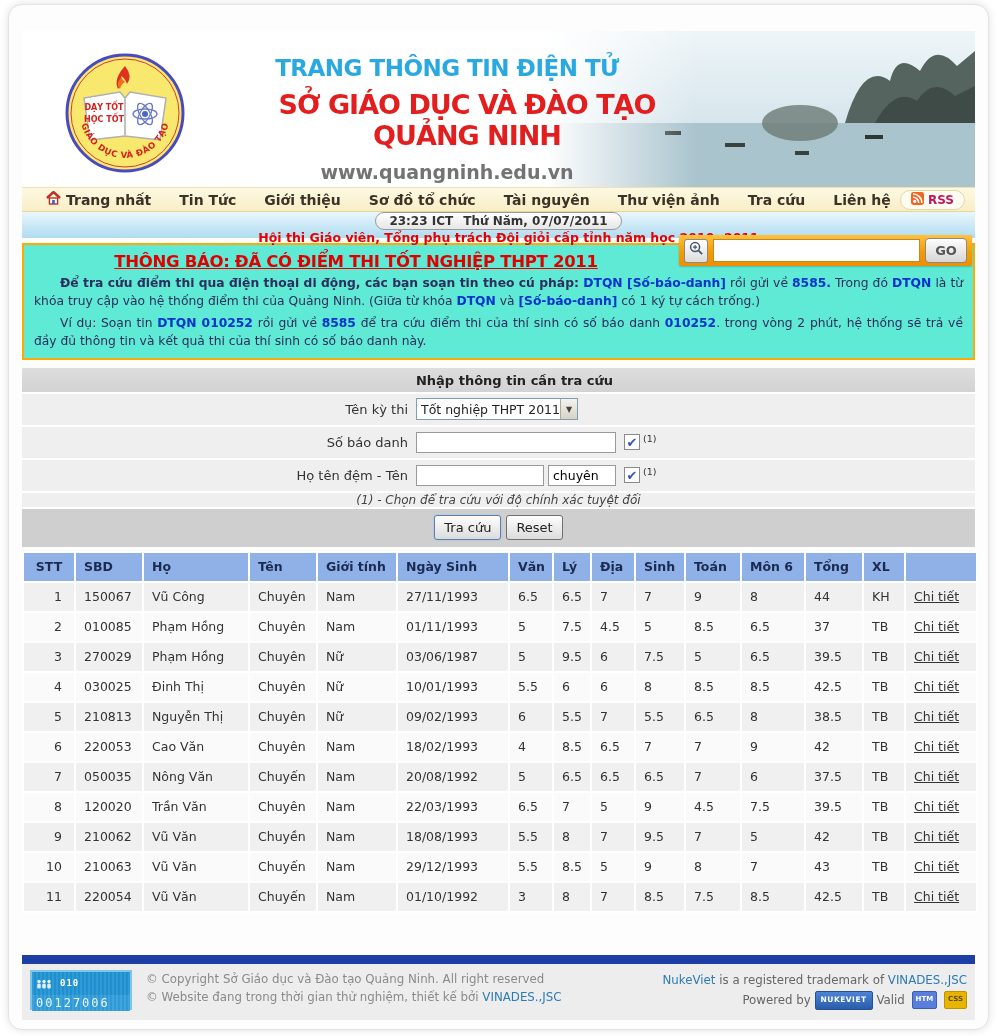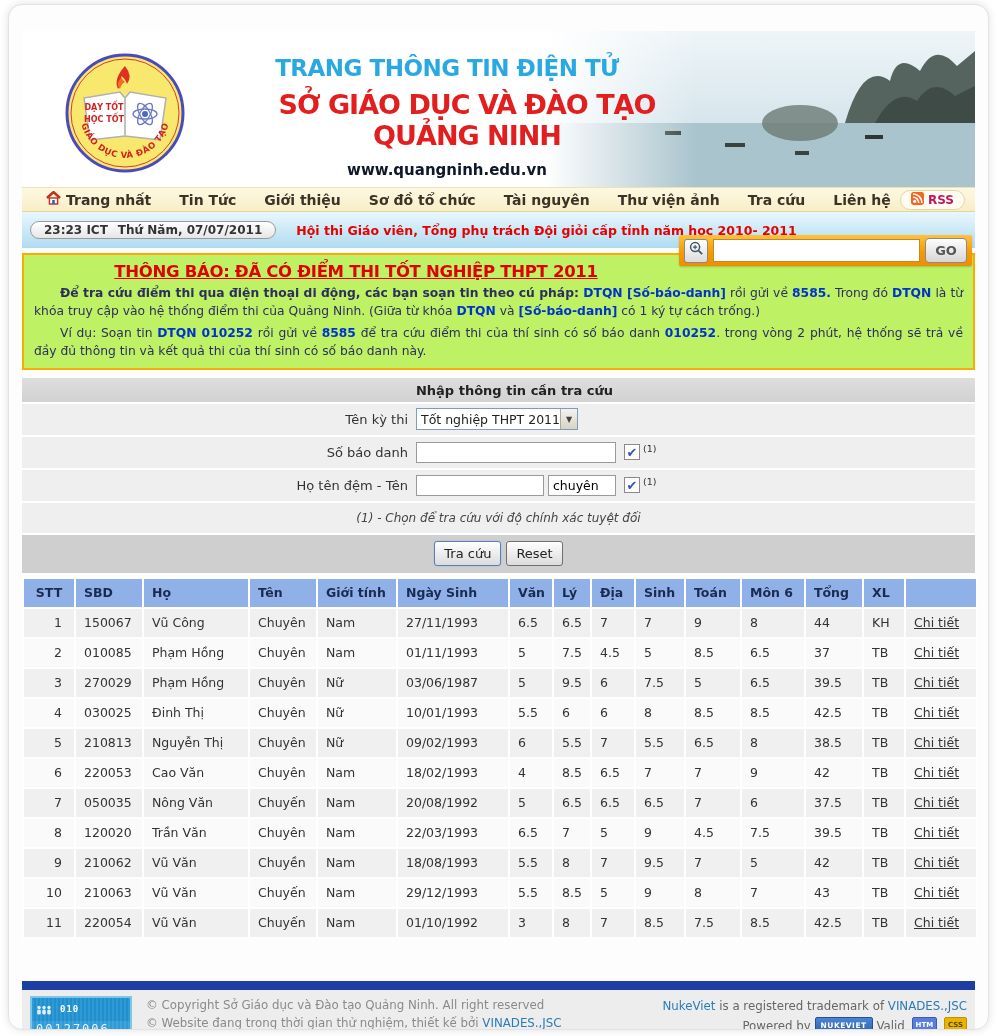--- a/index.html
+++ b/index.html
@@ -10,68 +10,68 @@
 
   
   .header { position:relative; height:156px; background:#ffffff; overflow:hidden; }
   .header-photo { position:absolute; top:0; right:0; width:430px; height:100%;
       -webkit-mask-image:linear-gradient(to left,#000 65%,transparent 100%);
       mask-image:linear-gradient(to left,#000 65%,transparent 100%); }
   .logo-wrap { position:absolute; left:42px; top:21px; }
   .titles { position:absolute; left:175px; top:24px; width:500px; text-align:center; z-index:2; }
   .title-1 { color:#29a9e0; font-size:23px; font-weight:bold; letter-spacing:-0.5px; }
   .title-2 { color:#e31e1e; font-size:27px; font-weight:bold; letter-spacing:-1px; margin-top:8px;margin-left:40px; }
-  .title-3 { color:#0f172a; font-size:15px; font-weight:bold; margin-top:10px; }
+  .title-3 { color:#737373; font-size:19px; font-weight:bold; margin-top:10px; }
 
   
   .nav { height:25px; background:linear-gradient(#fdf8e3,#f8eec6); border-top:1px solid #f0e2ae; border-bottom:1px solid #e6d49a;
          display:flex; align-items:center; padding:0 10px; position:relative; }
   .nav-item { display:flex; align-items:center; gap:5px; padding:0 14px; font-size:14px; font-weight:bold; color:#3b3325; cursor:pointer; }
   .rss-pill { position:absolute; right:10px; top:2px; display:flex; align-items:center; gap:4px; background:#fffdf2;
               border:1px solid #e7d5a4; border-radius:10px; padding:1px 10px; color:#be185d; font-weight:bold; font-size:12px; }
 
   
-  .datebar { height:36px; background:linear-gradient(#eaf7fd,#c3e5f5 65%,#b0dcf0); display:flex; align-items:center; padding:0 8px; }
+  .datebar { height:26px; background:linear-gradient(#eaf7fd,#c3e5f5 65%,#b0dcf0); display:flex; align-items:center; padding:0 8px;flex-direction:column; }
   .time-pill { background:linear-gradient(#ffffff,#e6e6e6); border:1px solid #9a9a9a; border-radius:12px;
                padding:1px 13px; font-size:12px; font-weight:bold; color:#333; display:flex; gap:10px; white-space:nowrap; }
   .newsline { color:#e60000; font-weight:bold; font-size:12.5px; margin-left:20px; white-space:nowrap; }
 
   
   .searchbar { position:absolute; right:16px; top:230px; width:293px; height:31px; z-index:5;
                background:linear-gradient(#ffc23d,#f59b00 55%,#ef8d00); border-radius:2px;
                display:flex; align-items:center; gap:5px; padding:0 5px; box-shadow:0 1px 2px rgba(0,0,0,.2); }
   .mag-btn { width:24px; height:24px; background:linear-gradient(#ffffff,#dcdcdc); border:1px solid #8a8a8a; border-radius:3px;
              display:flex; align-items:center; justify-content:center; cursor:pointer; }
   .search-input { flex:1; height:23px; border:1px solid #b98c2e; background:#fff; font-size:12px; padding:0 4px; }
   .go-btn { width:42px; height:25px; background:linear-gradient(#fdfdfd,#d6d6d6); border:1px solid #8a8a8a; border-radius:4px;
             font-size:13px; font-weight:bold; color:#555; font-family:inherit; cursor:pointer; }
 
   
-  .notice { margin:5px 13px 0; border:2px solid #ffaa00; background:#bef264; padding:5px 10px 7px; }
+  .notice { margin:5px 13px 0; border:2px solid #ffaa00; background:#5eead4; padding:5px 10px 7px; }
   .notice-title { text-align:center; margin-right:285px; color:#e10000; font-weight:bold; font-size:16.5px;
                   text-decoration:underline; letter-spacing:-0.3px; padding-top:2px; }
   .notice-p { font-size:12.3px; color:#2e2e5e; line-height:1.5; text-align:justify; text-indent:26px; margin-top:3px; }
   .seg-key { color:#0033cc; font-weight:bold; }
   .seg-bold { font-weight:bold; }
 
   
   .form-panel { margin:8px 13px 0; background:#efefef; }
   .form-header { height:26px; line-height:26px; background:linear-gradient(#dedede,#d2d2d2); text-align:center;
                  font-size:13px; font-weight:bold; color:#222; border-bottom:2px solid #fff;padding-left:32px; }
   .form-row { display:flex; align-items:center; min-height:33px; border-bottom:2px solid #fff; }
   .form-label { width:394px; text-align:right; font-size:13px; color:#333; padding-right:8px; }
   .fake-select { display:flex; align-items:center; border:1px solid #7f9db9; background:#fff; height:22px; width:162px; cursor:pointer; }
   .fake-select .sel-text { flex:1; font-size:12.5px; color:#222; padding:0 4px; white-space:nowrap; overflow:hidden; }
   .sel-arrow { width:17px; height:20px; background:linear-gradient(#f4f3ef,#d8d2c6); border-left:1px solid #b0a898;
                display:flex; align-items:center; justify-content:center; font-size:8px; color:#444; }
   .text-input { height:21px; border:1px solid #9a9a9a; background:#fff; font-size:12.5px; padding:0 4px; font-family:inherit; }
   .cbx { width:16px; height:16px; background:#fff; border:1px solid #8a8a8a; margin-left:8px; display:flex; align-items:center;
          justify-content:center; color:#3355bb; font-size:13px; font-weight:bold; cursor:pointer; line-height:1; }
   .sup { font-size:9.5px; color:#333; vertical-align:top; margin-left:3px; position:relative; top:-4px; }
-  .form-note { text-align:center; font-size:12px; font-style:italic; color:#444; padding:8px 0; border-bottom:2px solid #fff; }
+  .form-note { text-align:center; font-size:12px; font-style:italic; color:#444; padding:0 0; border-bottom:2px solid #fff; }
   .form-buttons { background:#cfcfcf; height:38px; display:flex; align-items:center; justify-content:center; gap:5px; }
   .btn { height:25px; padding:0 9px; font-size:13px; color:#222; font-family:inherit; background:linear-gradient(#fefefe,#dcdcdc);
          border:1px solid #707070; border-radius:3px; cursor:pointer; }
   .btn-primary { border:1px solid #5a7fb5; box-shadow:0 0 2px #9ab8e0; }
 
   
   .table-wrap { margin:4px 13px 0; }
   table.results { width:100%; border-collapse:separate; border-spacing:2px; background:#fff; table-layout:fixed; }
   table.results th { background:#8fb1e8; color:#1b2a50; font-size:12.5px; font-weight:bold; height:28px; text-align:left; padding-left:8px; }
   table.results th.c-stt { text-align:center; padding-left:0; }

